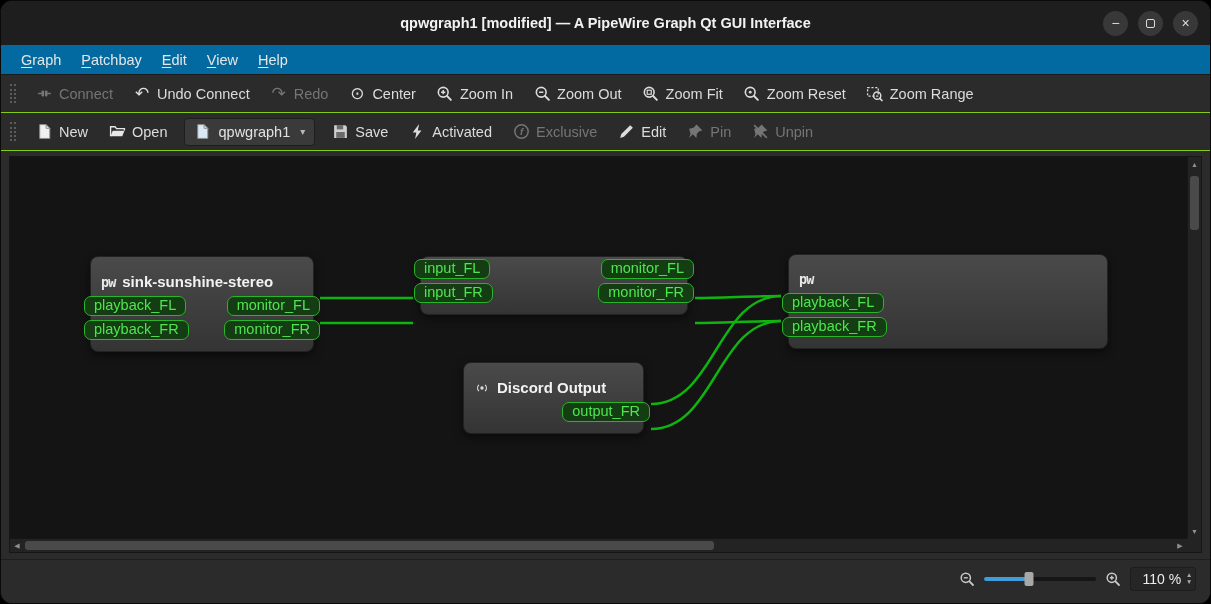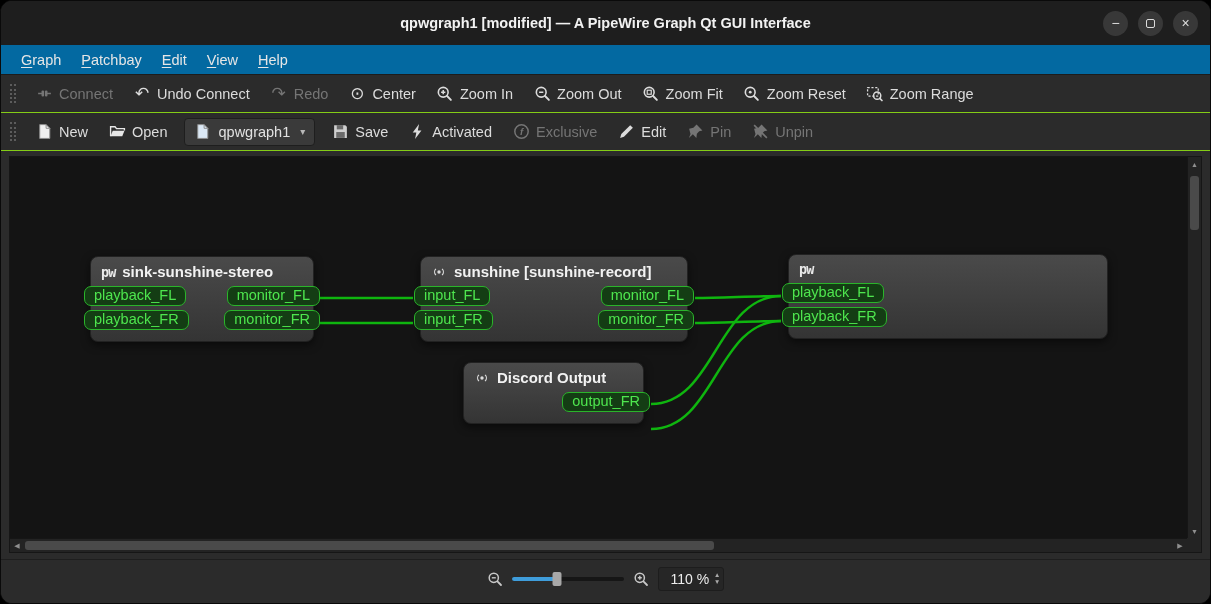--- a/index.html
+++ b/index.html
@@ -29,42 +29,42 @@
   .combo { display:flex; align-items:center; gap:7px; background:#3a3a3a; border:1px solid #1e1e1e; border-radius:4px; padding:4px 9px; color:#e2e2e2; font-size:14.5px; margin:0 5px; cursor:pointer; }
   .combo .caret { font-size:10px; color:#b8b8b8; margin-left:3px; }
 
   
   .central { flex:1; margin:5px 8px 6px 8px; display:grid; grid-template-columns:1fr 14px; grid-template-rows:1fr 14px; border:1px solid #161616; min-height:0; }
   .canvas { position:relative; background:var(--canvas-bg,#141414); overflow:hidden; }
   .cables { position:absolute; inset:0; width:100%; height:100%; }
   .cables path { fill:none; stroke:var(--cable,#0fb50f); stroke-width:2.4px; }
 
   .node { position:absolute; background:linear-gradient(180deg,#4a4a4a,#343434); border:1px solid #222; border-radius:8px; box-shadow:0 3px 9px rgba(0,0,0,.55); padding-bottom:7px; }
-  .node-header { display:flex; align-items:center; gap:7px; padding:6px 10px 4px 10px; }
+  .node-header { display:flex; align-items:center; gap:7px; padding:16px 10px 4px 10px; }
   .node-title { color:#f2f2f2; font-weight:bold; font-size:15px; white-space:nowrap; overflow:hidden; }
   .node-icon { color:#e8e8e8; display:flex; align-items:center; }
   .node-icon.pw { font-family:"DejaVu Sans Mono",monospace; font-weight:bold; font-size:13.5px; letter-spacing:-1px; }
   .node-icon svg { width:16px; height:16px; }
   .port-row { display:flex; justify-content:space-between; margin:2px 0 4px 0; }
   .port-row.row-right { justify-content:flex-end; }
   .port { font-size:14.5px; color:var(--port-text,#4ee64e); background:var(--port-fill,#143d14); border:1.6px solid var(--port-border,#2ab42a); border-radius:7px; padding:0 9px 1px 9px; line-height:17px; cursor:pointer; }
   .port-in { margin-left:-7px;border-radius:7px; }
   .port-out { margin-right:-7px; }
 
   
   .vscroll { background:#232323; display:flex; flex-direction:column; border-left:1px solid #161616; }
   .hscroll { background:#232323; display:flex; border-top:1px solid #161616; }
   .sb-btn { flex:0 0 14px; display:flex; align-items:center; justify-content:center; color:#8f8f8f; font-size:7px; cursor:pointer; }
   .sb-track { flex:1; position:relative; }
   .vscroll .sb-thumb { position:absolute; left:2px; right:2px; border-radius:3px; background:#4a4a4a; }
   .hscroll .sb-thumb { position:absolute; top:2px; bottom:2px; border-radius:3px; background:#4a4a4a; }
   .corner { background:#232323; }
 
   
-  .statusbar { flex:0 0 44px; background:#2b2b2b; border-top:1px solid #1e1e1e; display:flex; align-items:center; justify-content:center; padding:0 14px 6px 14px; gap:9px; }
+  .statusbar { flex:0 0 44px; background:#2b2b2b; border-top:1px solid #1e1e1e; display:flex; align-items:center; justify-content:flex-end; padding:0 14px 6px 14px; gap:9px; }
   .zoom-icon { color:#c8c8c8; display:flex; cursor:pointer; }
   .zoom-icon svg { width:16px; height:16px; }
   .slider { width:112px; height:16px; position:relative; cursor:pointer; }
   .slider-track { position:absolute; left:0; right:0; top:6px; height:4px; background:#161616; border-radius:2px; }
   .slider-fill { position:absolute; left:0; top:6px; height:4px; width:40%; background:var(--accent,#3f9ddb); border-radius:2px; }
   .slider-handle { position:absolute; left:40%; top:1px; width:9px; height:14px; background:#a8a8a8; border-radius:2px; transform:translateX(-50%); }
   .spinbox { display:flex; align-items:center; gap:6px; background:#262626; border:1px solid #1d1d1d; border-radius:3px; padding:3px 4px 3px 9px; color:#ececec; font-size:14px; min-width:66px; justify-content:flex-end; cursor:text; }
   .spin-arrows { display:flex; flex-direction:column; line-height:6.5px; font-size:7.5px; color:#aaa; }
   .spin-arrows span { cursor:pointer; }
 </style>
@@ -287,30 +287,20 @@
           <span class="port port-in">playback_FL</span>
           <span class="port port-out">monitor_FL</span>
         </div>
         <div class="port-row">
           <span class="port port-in">playback_FR</span>
           <span class="port port-out">monitor_FR</span>
         </div>
       </div>
 
       <div class="node" style="left:410px;top:99px;width:268px">
-        <div class="node-header">
-          <span class="node-icon">
-              <svg viewBox="0 0 16 16">
-                <circle cx="8" cy="8" r="1.7" fill="#ddd"></circle>
-                <path d="M4.9 4.9a4.4 4.4 0 000 6.2" stroke="#ddd" fill="none" stroke-width="1.2"></path>
-                <path d="M11.1 4.9a4.4 4.4 0 010 6.2" stroke="#ddd" fill="none" stroke-width="1.2"></path>
-              </svg>
-            </span>
-          <span class="node-title">sunshine [sunshine-record]</span>
-        </div>
         <div class="port-row">
           <span class="port port-in">input_FL</span>
           <span class="port port-out">monitor_FL</span>
         </div>
         <div class="port-row">
           <span class="port port-in">input_FR</span>
           <span class="port port-out">monitor_FR</span>
         </div>
       </div>
 

